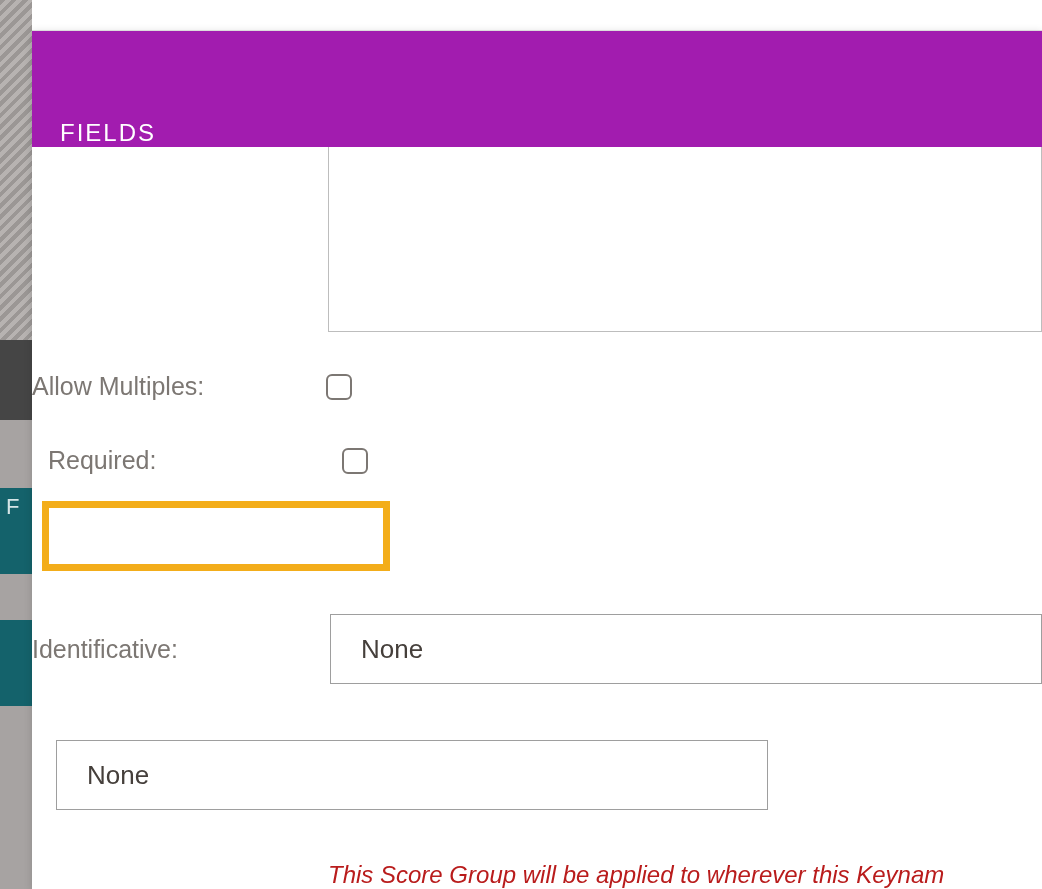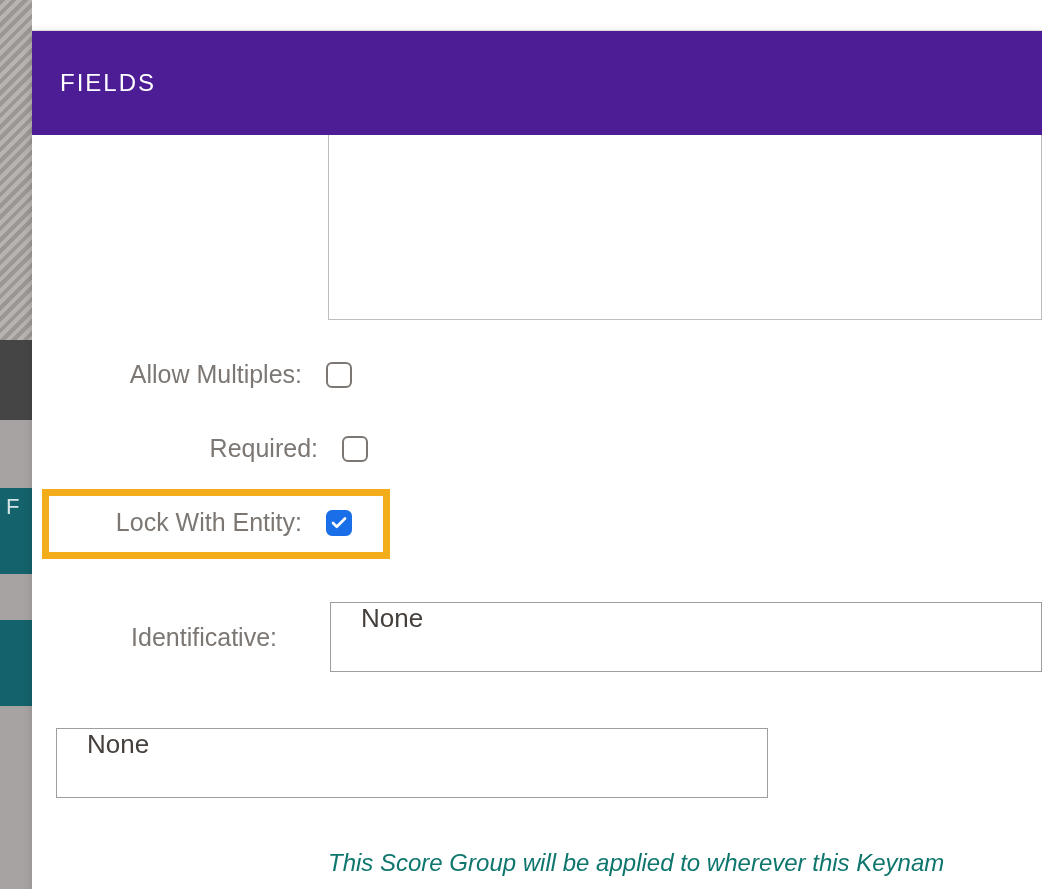--- a/index.html
+++ b/index.html
@@ -36,24 +36,24 @@
   .panel {
     position: absolute;
     left: 32px; top: 30px;
     width: 1010px; height: 859px;
     background: #ffffff;
     box-shadow: 0 2px 8px rgba(0,0,0,0.15);
     border-top: 1px solid #dcdcdc;
   }
 
   .panel .header-bar {
-    height: 104px;
-    background: #4c1d95;
-    display: flex;
-    align-items: center;
+    height: 116px;
+    background: #a21caf;
+    display: flex;
+    align-items: flex-end;
     padding-left: 28px;
   }
   .panel .header-bar .title {
     color: #ffffff;
     font-size: 24px;
     letter-spacing: 2px;
     font-weight: 400;
   }
 
   .panel .body {
@@ -74,21 +74,20 @@
 
   .row {
     position: absolute;
     left: 0;
     width: 100%;
     display: flex;
     align-items: center;
   }
   .row .label {
     width: 270px;
-    text-align: right;
     color: #7c7773;
     font-size: 25px;
     font-weight: 400;
   }
   .row .control {
     margin-left: 24px;
     display: flex;
     align-items: center;
   }
 
@@ -119,31 +118,32 @@
     pointer-events: none;
   }
 
   
   .select {
     border: 1px solid #9e9e9e;
     height: 70px;
     width: 712px;
     padding: 0 30px;
     display: flex;
+    align-items: center;
     background: #ffffff;
     cursor: pointer;
   }
   .select .value {
     color: #453f3b;
     font-size: 26px;
     font-weight: 400;
   }
 
   .hint-text {
-    color: #0f766e;
+    color: #b91c1c;
     font-size: 24px;
     font-style: italic;
   }
 
   
   .row-multiples { top: 225px; }
   .row-required  { top: 299px; padding-left: 16px; }
   .row-lock      { top: 373px; }
   .row-ident     { top: 467px; gap: 29px; }
   .row-ftype     { top: 593px; }
@@ -182,30 +182,20 @@
 
     <div class="row row-required">
       <div class="label">Required:</div>
       <div class="control">
         <span class="checkbox">
           
         </span>
       </div>
     </div>
 
-    <div class="row row-lock">
-      <div class="label">Lock With Entity:</div>
-      <div class="control">
-        <span class="checkbox checked">
-          <svg viewBox="0 0 24 24">
-              <path d="M4 12 l5 5 l11 -11" stroke="#fff" stroke-width="3.5" fill="none" stroke-linecap="round" stroke-linejoin="round"></path>
-            </svg>
-        </span>
-      </div>
-    </div>
     <div class="highlight-box"></div>
 
     <div class="row row-ident">
       <div class="label">Identificative:</div>
       <div class="control">
         <div class="select">
           <span class="value">None</span>
         </div>
       </div>
     </div>

